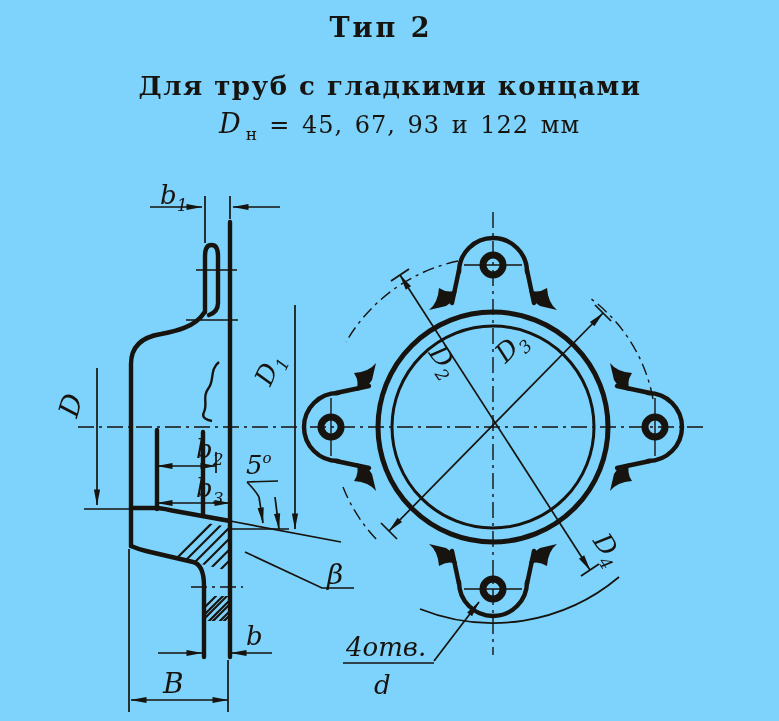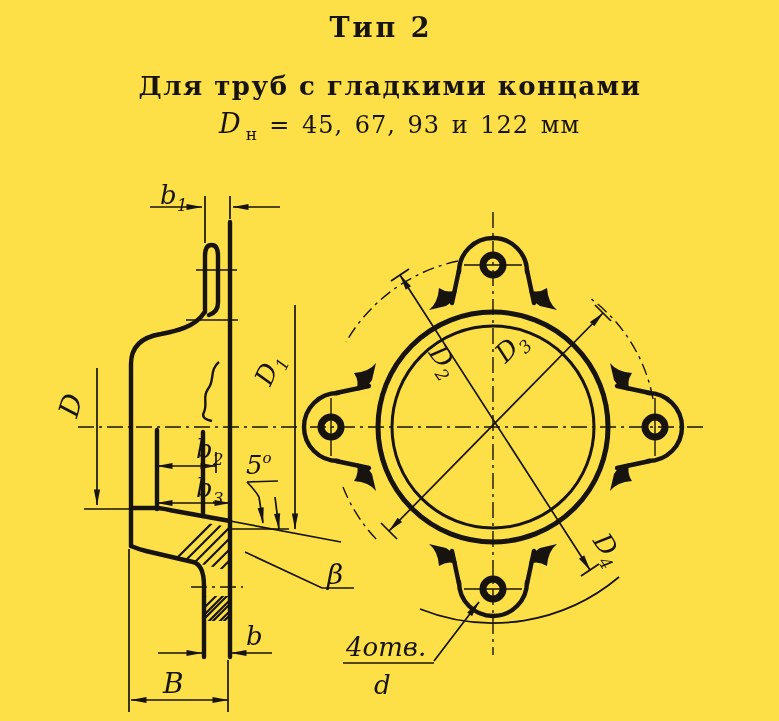--- a/index.html
+++ b/index.html
@@ -1,16 +1,16 @@
 <!DOCTYPE html>
 <html><head>
 <meta charset="utf-8">
 <style>
   html,body{margin:0;padding:0;background:#fbfbf8;}
-  .page{position:relative;width:779px;height:721px;background:#fde047;overflow:hidden;text-align:right;}
+  .page{position:relative;width:779px;height:721px;background:#7dd3fc;overflow:hidden;text-align:right;}
   svg{display:block;}
   text{font-family:"DejaVu Serif","Liberation Serif",serif;fill:#17130e;}
   .t-title{font-size:27px;font-weight:bold;letter-spacing:3px;}
   .t-sub{font-size:26px;font-weight:bold;letter-spacing:1.5px;}
   .t-spec{font-size:24px;letter-spacing:1px;word-spacing:3px;}
   .t-spec-sym{font-size:27px;font-style:italic;}
   .t-spec-sub{font-size:17px;}
   .lab{font-size:26px;font-style:italic;}
   .lab-big{font-size:28px;font-style:italic;}
   .sub{font-size:17px;font-style:italic;}

